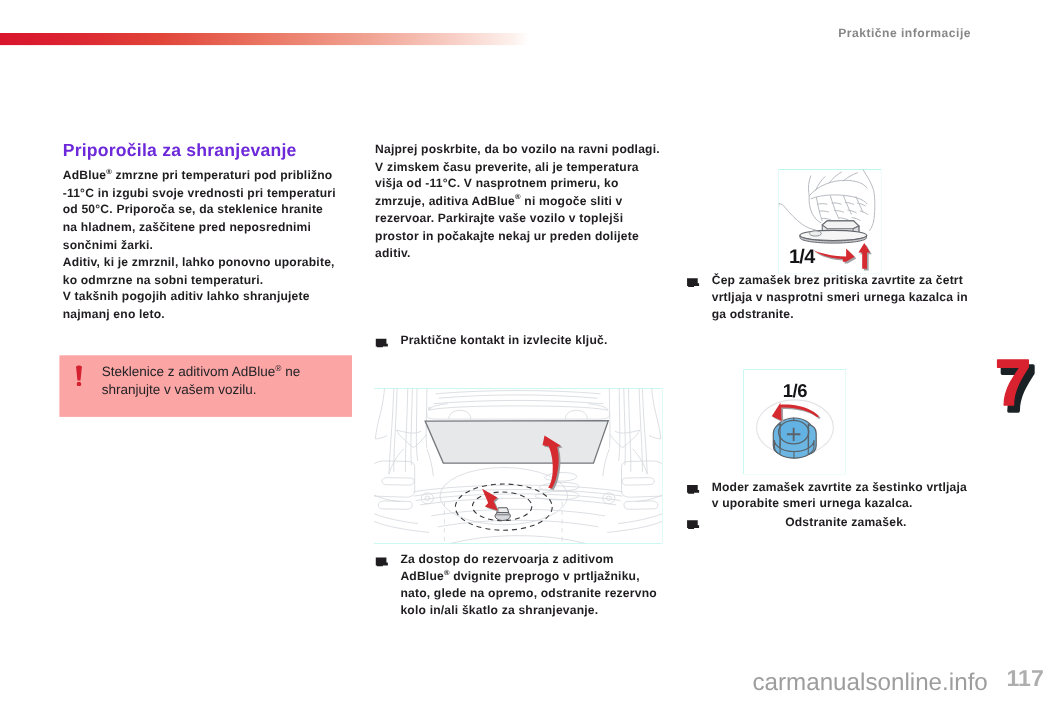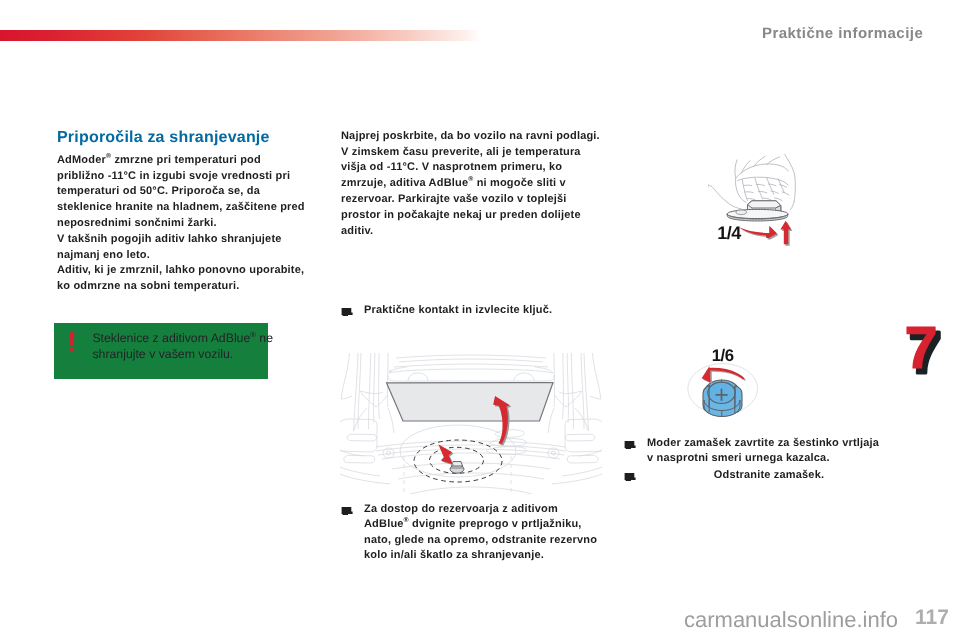--- a/index.html
+++ b/index.html
@@ -5,42 +5,42 @@
 <style>
   html,body{margin:0;padding:0;}
   body{width:960px;height:640px;background:#ffffff;overflow:hidden;
        font-family:"Liberation Sans",sans-serif;color:#201d21;position:relative;
        -webkit-font-smoothing:antialiased;text-rendering:geometricPrecision;}
   .page{position:absolute;left:0;top:0;width:960px;height:640px;}
 
   
   .hdr-rule{position:absolute;left:0;top:30px;width:481px;height:11px;
             background:linear-gradient(to right,#d8152c 0%,#db1f30 10%,#e14439 30%,#ea7663 50%,#f1a494 70%,#f8cfc6 86%,#fdf1ed 97%,#ffffff 100%);}
-  .hdr-title{position:absolute;left:762px;top:25.2px;font-size:15px;font-weight:bold;
+  .hdr-title{position:absolute;left:762px;top:25.2px;font-size:11px;font-weight:bold;
              color:#878787;letter-spacing:0.45px;white-space:nowrap;}
 
   
   .chap{position:absolute;left:894.5px;top:317.5px;width:50px;height:64px;}
   .chap svg{display:block;}
 
   
   .col{position:absolute;}
   .col-left{left:57px;top:128.8px;width:252px;}
   .col-mid{left:341px;top:128.8px;width:262px;}
 
-  h2.sect{margin:0 0 7px 0;font-size:16px;font-weight:bold;color:#0369a1;
+  h2.sect{margin:0 0 7px 0;font-size:16px;font-weight:bold;color:#6d28d9;
           letter-spacing:0.2px;line-height:17px;}
   p.body{margin:0;font-size:11px;font-weight:bold;line-height:15.8px;color:#201d21;
          letter-spacing:0.18px;}
   .col-left p.body{width:252px;}
   .col-mid p.body{width:262px;}
   sup{font-size:0.62em;vertical-align:super;line-height:0;}
 
   
-  .warn{position:absolute;left:54px;top:322.5px;width:214px;height:56.5px;background:#15803d;
+  .warn{position:absolute;left:54px;top:322.5px;width:266px;height:56.5px;background:#fca5a5;
         box-sizing:border-box;}
   .warn-bang{position:absolute;left:15.4px;top:9px;width:5.6px;height:19.2px;}
   .warn-txt{position:absolute;left:38.4px;top:8.6px;width:196px;font-size:12.3px;line-height:15.6px;
             font-weight:normal;color:#232326;}
 
   
   .blt{position:absolute;padding-left:23px;margin:0;font-size:11px;font-weight:bold;
        line-height:15.6px;color:#201d21;letter-spacing:0.18px;box-sizing:border-box;}
   .blt .hand{position:absolute;left:0.3px;top:4.2px;width:11.6px;height:9px;}
   #blt-key{left:341px;top:302.5px;width:261px;}
@@ -72,23 +72,23 @@
 
   <div class="chap">
     <svg width="50" height="64" viewBox="0 0 50 64">
       <text x="30.3" y="55.2" font-family="Liberation Sans, sans-serif" font-size="59.6" font-weight="bold" text-anchor="middle" fill="#1b2226" stroke="#1b2226" stroke-width="3" stroke-linejoin="round">7</text>
       <text x="26" y="50.2" font-family="Liberation Sans, sans-serif" font-size="59.6" font-weight="bold" text-anchor="middle" fill="#d8222f" stroke="#d8222f" stroke-width="1.2" stroke-linejoin="round">7</text>
     </svg>
   </div>
 
   <div class="col col-left">
     <h2 class="sect">Priporočila za shranjevanje</h2>
-    <p class="body">Ad<span>Moder</span><sup>®</sup> zmrzne pri temperaturi pod približno -11°C in izgubi svoje vrednosti pri temperaturi od 50°C. Priporoča se, da steklenice hranite na hladnem, zaščitene pred neposrednimi sončnimi žarki.</p>
+    <p class="body">Ad<span>Blue</span><sup>®</sup> zmrzne pri temperaturi pod približno -11°C in izgubi svoje vrednosti pri temperaturi od 50°C. Priporoča se, da steklenice hranite na hladnem, zaščitene pred neposrednimi sončnimi žarki.</p>
+    <p class="body">Aditiv, ki je zmrznil, lahko ponovno uporabite, ko odmrzne na sobni temperaturi.</p>
     <p class="body">V takšnih pogojih aditiv lahko shranjujete najmanj eno leto.</p>
-    <p class="body">Aditiv, ki je zmrznil, lahko ponovno uporabite, ko odmrzne na sobni temperaturi.</p>
   </div>
 
   <div class="warn">
     <svg class="warn-bang" viewBox="0 0 5.6 19.2">
       <path d="M0.2 1.9 C0.2 0.8 1.4 0 2.8 0 C4.2 0 5.4 0.8 5.4 1.9 L4.2 14 L1.4 14 Z" fill="#d4202f"></path>
       <circle cx="2.8" cy="17.1" r="2.1" fill="#d4202f"></circle>
     </svg>
     <div class="warn-txt">Steklenice z aditivom AdBlue<sup>®</sup> ne shranjujte v vašem vozilu.</div>
   </div>
 
@@ -103,26 +103,32 @@
     <span>Praktične kontakt in izvlecite ključ.</span>
   </div>
 
   <div class="blt" id="blt-access">
     <svg class="hand" viewBox="0 0 11.6 9">
       <path d="M0.6 0.9 H10.3 V5.4 L11.6 5.4 L11.6 8.0 L7.0 8.0 L7.0 8.9 L1.6 8.9 L1.6 8.0 L0.6 8.0 Z" fill="#201d21"></path>
     </svg>
     <span>Za dostop do rezervoarja z aditivom AdBlue<sup>®</sup> dvignite preprogo v prtljažniku, nato, glede na opremo, odstranite rezervno kolo in/ali škatlo za shranjevanje.</span>
   </div>
 
+  <div class="blt" id="blt-quarter">
+    <svg class="hand" viewBox="0 0 11.6 9">
+      <path d="M0.6 0.9 H10.3 V5.4 L11.6 5.4 L11.6 8.0 L7.0 8.0 L7.0 8.9 L1.6 8.9 L1.6 8.0 L0.6 8.0 Z" fill="#201d21"></path>
+    </svg>
+    <span>Čep zamašek brez pritiska zavrtite za četrt vrtljaja v nasprotni smeri urnega kazalca in ga odstranite.</span>
+  </div>
 
   <div class="blt" id="blt-sixth">
     <svg class="hand" viewBox="0 0 11.6 9">
       <path d="M0.6 0.9 H10.3 V5.4 L11.6 5.4 L11.6 8.0 L7.0 8.0 L7.0 8.9 L1.6 8.9 L1.6 8.0 L0.6 8.0 Z" fill="#201d21"></path>
     </svg>
-    <span>Moder zamašek zavrtite za šestinko vrtljaja v nasprotni smeri urnega kazalca.</span>
+    <span>Moder zamašek zavrtite za šestinko vrtljaja v uporabite smeri urnega kazalca.</span>
   </div>
 
   <div class="blt" id="blt-remove">
     <svg class="hand" viewBox="0 0 11.6 9">
       <path d="M0.6 0.9 H10.3 V5.4 L11.6 5.4 L11.6 8.0 L7.0 8.0 L7.0 8.9 L1.6 8.9 L1.6 8.0 L0.6 8.0 Z" fill="#201d21"></path>
     </svg>
     <span>Odstranite zamašek.</span>
   </div>
 
   <div class="fig" id="fig-boot">

